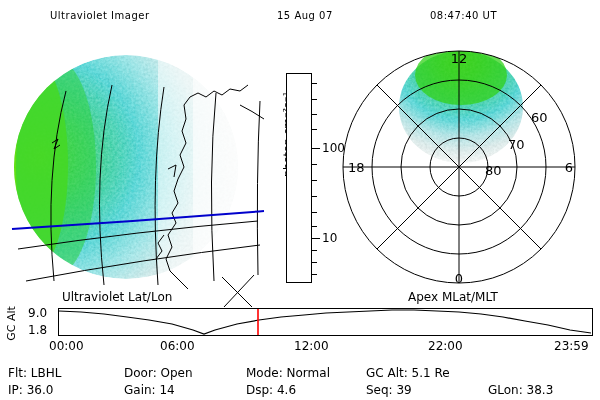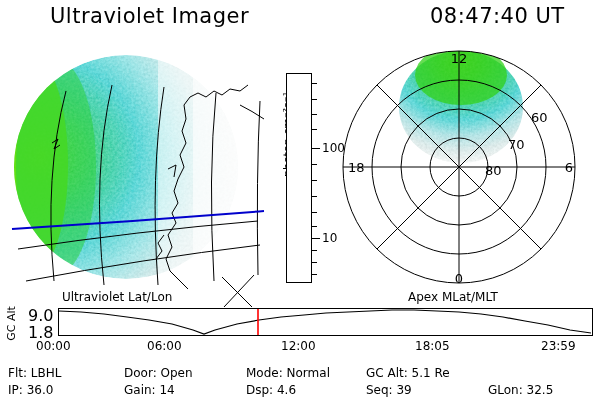--- a/index.html
+++ b/index.html
@@ -7,21 +7,21 @@
     width:600px;height:400px;overflow:hidden;position:relative;
     font-family:"DejaVu Sans","Liberation Sans",sans-serif;
     color:#000000;
     -webkit-font-smoothing:none;
   }
   .abs{position:absolute;}
 
   
   #header{top:6px;left:0;width:600px;height:24px;}
   #header .h{
-    position:absolute;font-size:21px;letter-spacing:0.5px;
+    position:absolute;font-size:10px;letter-spacing:0.5px;
     white-space:nowrap;top:0;line-height:20px;
   }
   #hdr-title{left:50px;}
   #hdr-date{left:277px;}
   #hdr-time{left:430px;}
 
   
   #globe-panel{left:8px;top:45px;width:258px;height:245px;}
   #polar-panel{left:330px;top:45px;width:258px;height:245px;}
 
@@ -52,39 +52,40 @@
   #orbit{left:0;top:303px;width:600px;height:52px;}
   #orbit-ylabel{
     position:absolute;left:-12px;top:14px;width:46px;
     transform:rotate(-90deg);transform-origin:center center;
     text-align:center;font-size:11px;white-space:nowrap;
   }
   #orbit-box{
     position:absolute;left:58px;top:5px;width:535px;height:28px;
     border:1px solid #000;box-sizing:border-box;background:#fff;
   }
-  .orbit-ytick{position:absolute;font-size:16px;white-space:nowrap;left:28px;}
-  .orbit-xtick{position:absolute;font-size:12px;white-space:nowrap;top:36px;}
+  .orbit-ytick{position:absolute;font-size:12px;white-space:nowrap;left:28px;}
+  .orbit-xtick{position:absolute;font-size:12px;white-space:nowrap;top:36px;margin-left:13px;}
 
   
   #status{left:0;top:364px;width:600px;height:38px;}
   .st{position:absolute;font-size:12px;white-space:nowrap;}
   .row1{top:2px;}
   .row2{top:19px;}
   .c0{left:8px;}
   .c1{left:124px;}
   .c2{left:246px;}
   .c3{left:366px;}
   .c4{left:488px;}
 </style>
 </head>
 <body>
 
 <div id="header" class="abs">
   <div class="h" id="hdr-title">Ultraviolet Imager</div>
+  <div class="h" id="hdr-date">15 Aug 07</div>
   <div class="h" id="hdr-time">08:47:40 UT</div>
 </div>
 
 <div id="globe-panel" class="abs">
   <svg width="258" height="245" viewBox="0 0 258 245">
     <defs>
       <clipPath id="discClip">
         <circle cx="118" cy="122" r="112"></circle>
       </clipPath>
       <radialGradient id="auroraG" cx="0.12" cy="0.45" r="0.95">
@@ -228,28 +229,28 @@
       <polyline fill="none" stroke="#000000" stroke-width="1.2" points="0,2 22,3 45,5 68,8 90,11 113,15 134,21 145,25 156,21 178,15
                 200,11 222,8 245,6 267,4 289,3 311,2 333,1 355,1 378,2
                 400,3 422,5 444,8 466,12 489,16 511,21 532,24"></polyline>
       <line x1="199" y1="0" x2="199" y2="26" stroke="#ff0000" stroke-width="1.6"></line>
     </svg>
   </div>
 
   <div class="orbit-xtick" style="left:36px">00:00</div>
   <div class="orbit-xtick" style="left:147px">06:00</div>
   <div class="orbit-xtick" style="left:281px">12:00</div>
-  <div class="orbit-xtick" style="left:415px">18:05</div>
+  <div class="orbit-xtick" style="left:415px">22:00</div>
   <div class="orbit-xtick" style="left:541px">23:59</div>
 </div>
 
 <div id="status" class="abs">
   <div class="st row1 c0">Flt: LBHL</div>
   <div class="st row1 c1">Door: Open</div>
   <div class="st row1 c2">Mode: Normal</div>
   <div class="st row1 c3">GC Alt: 5.1 Re</div>
 
   <div class="st row2 c0">IP: 36.0</div>
   <div class="st row2 c1">Gain: 14</div>
   <div class="st row2 c2">Dsp:   4.6</div>
   <div class="st row2 c3">Seq: 39</div>
-  <div class="st row2 c4">GLon:  32.5</div>
+  <div class="st row2 c4">GLon:  38.3</div>
 </div>
 
 </body></html>

